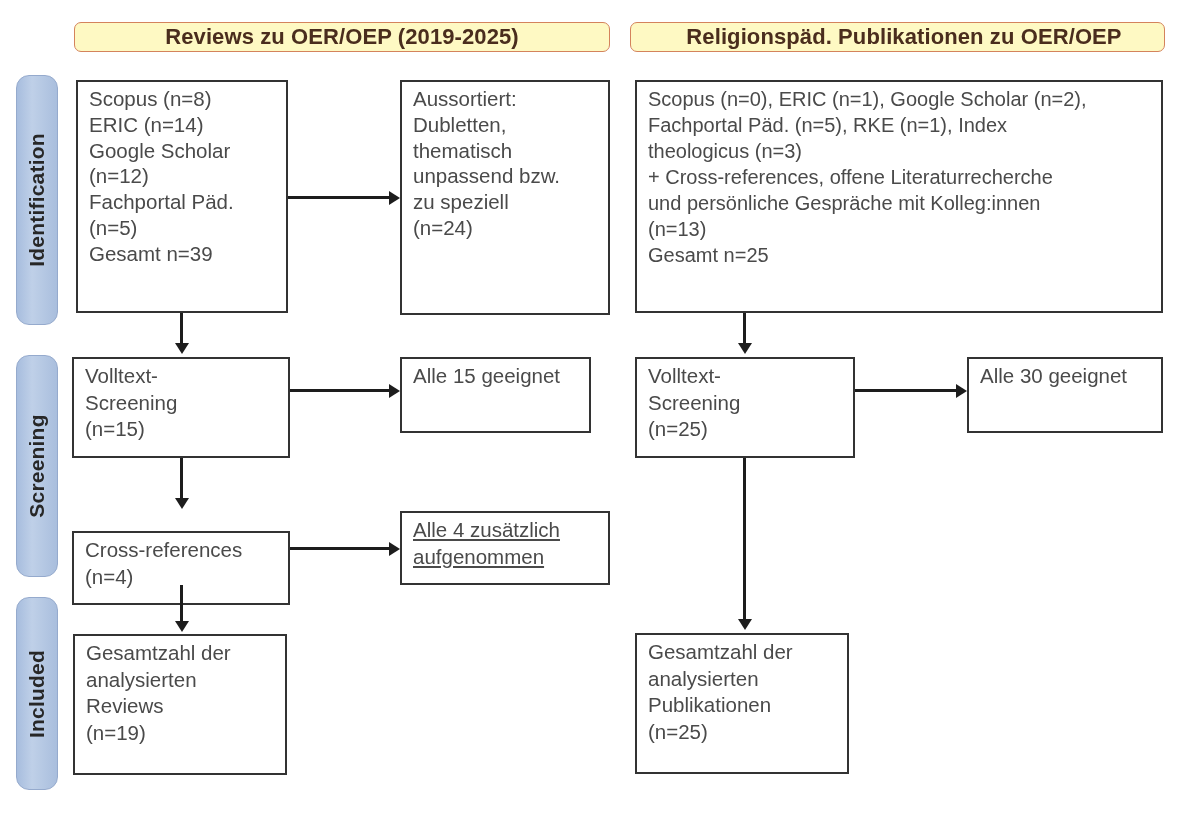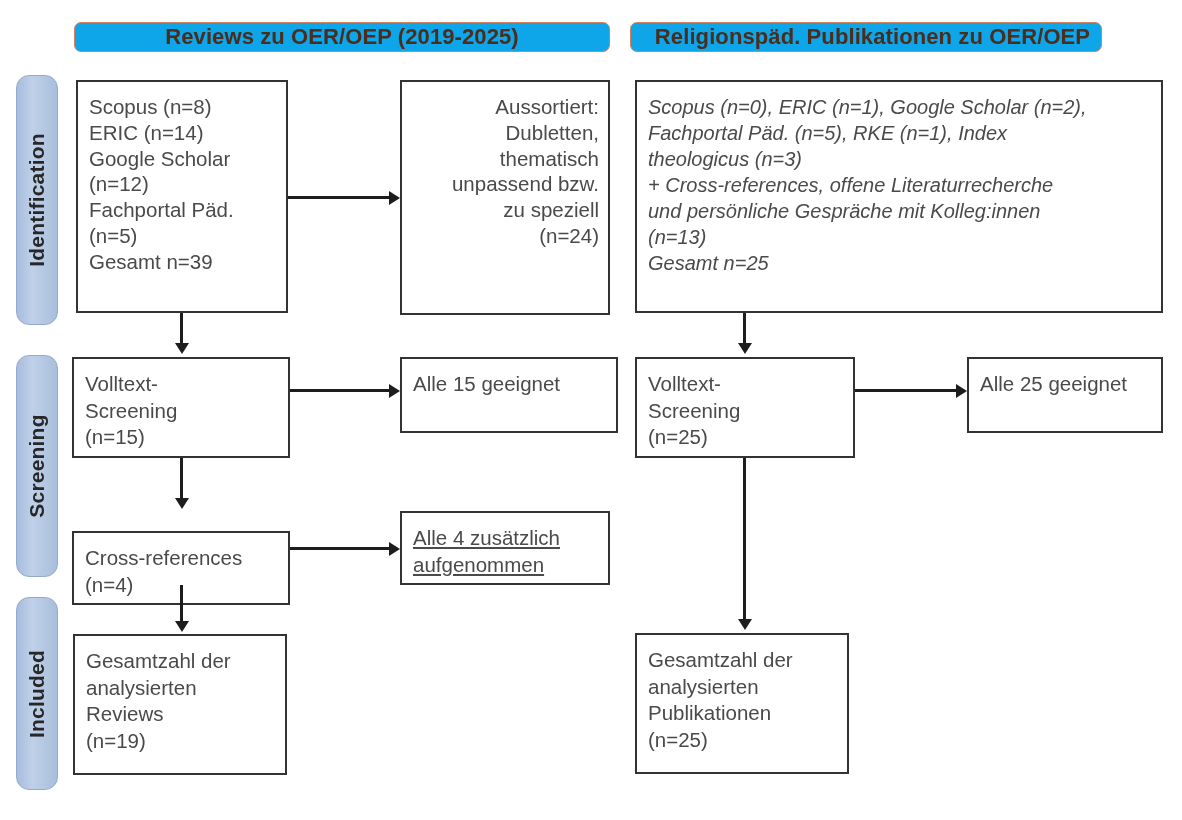--- a/index.html
+++ b/index.html
@@ -36,40 +36,40 @@
     white-space: nowrap;
     font-size: 21px;
     font-weight: bold;
     color: #272727;
     letter-spacing: 0.2px;
   }
 
   
   .banner {
     position: absolute;
-    background: #0ea5e9;
+    background: #fef9c3;
     border: 1.5px solid #d4835c;
     border-radius: 7px;
     box-sizing: border-box;
     display: flex;
     align-items: center;
     justify-content: center;
     font-size: 22px;
     font-weight: bold;
     color: #4a2d1d;
     letter-spacing: 0.1px;
   }
 
   
   .box {
     position: absolute;
     background: #ffffff;
     border: 2.5px solid #333333;
     box-sizing: border-box;
-    padding: 12px 9px 6px 11px;
+    padding: 4px 9px 6px 11px;
     font-size: 20.5px;
     line-height: 1.30;
     color: #4a4a4a;
     white-space: pre-line;
     overflow: hidden;
   }
   .box.tight { line-height: 1.26; }
   .box.wide  { font-size: 20px; line-height: 1.30; }
 
   
@@ -106,48 +106,48 @@
   <div class="stage-bar" style="left:16px; top:355px; width:42px; height:222px;">
     <span class="stage-text">Screening</span>
   </div>
 
   <div class="stage-bar" style="left:16px; top:597px; width:42px; height:193px;">
     <span class="stage-text">Included</span>
   </div>
 
   <div class="banner" style="left:74px; top:22px; width:536px; height:30px;">Reviews zu OER/OEP (2019-2025)</div>
 
-  <div class="banner" style="left:630px; top:22px; width:472px; height:30px;padding-left:13px;">Religionspäd. Publikationen zu OER/OEP</div>
+  <div class="banner" style="left:630px; top:22px; width:535px; height:30px;padding-left:13px;">Religionspäd. Publikationen zu OER/OEP</div>
 
   <div class="box tight" style="left:76px; top:80px; width:212px; height:233px;">Scopus (n=8)
 ERIC (n=14)
 Google Scholar
 (n=12)
 Fachportal Päd.
 (n=5)
 Gesamt n=39</div>
 
-  <div class="box tight" style="left:400px; top:80px; width:210px; height:235px;text-align:right;">Aussortiert:
+  <div class="box tight" style="left:400px; top:80px; width:210px; height:235px;">Aussortiert:
 Dubletten,
 thematisch
 unpassend bzw.
 zu speziell
 (n=24)</div>
 
   <div class="conn conn-h" style="left:288px; top:196px; width:105px;"></div>
   <div class="arrow-right" style="left:389px; top:190.5px;"></div>
 
   <div class="conn conn-v" style="left:180px; top:313px; height:32px;"></div>
   <div class="arrow-down" style="left:174.5px; top:343px;"></div>
 
   <div class="box" style="left:72px; top:357px; width:218px; height:101px;">Volltext-
 Screening
 (n=15)</div>
 
-  <div class="box" style="left:400px; top:357px; width:218px; height:76px;">Alle 15 geeignet</div>
+  <div class="box" style="left:400px; top:357px; width:191px; height:76px;">Alle 15 geeignet</div>
 
   <div class="conn conn-h" style="left:290px; top:389px; width:103px;"></div>
   <div class="arrow-right" style="left:389px; top:383.5px;"></div>
 
   <div class="conn conn-v" style="left:180px; top:458px; height:42px;"></div>
   <div class="arrow-down" style="left:174.5px; top:498px;"></div>
 
   <div class="box" style="left:72px; top:511px; width:218px; height:74px;margin-top:20px;">Cross-references
 (n=4)</div>
 
@@ -158,36 +158,36 @@
   <div class="arrow-right" style="left:389px; top:541.5px;"></div>
 
   <div class="conn conn-v" style="left:180px; top:585px; height:38px;"></div>
   <div class="arrow-down" style="left:174.5px; top:621px;"></div>
 
   <div class="box" style="left:73px; top:634px; width:214px; height:141px;">Gesamtzahl der
 analysierten
 Reviews
 (n=19)</div>
 
-  <div class="box wide" style="left:635px; top:80px; width:528px; height:233px;font-style:italic;">Scopus (n=0), ERIC (n=1), Google Scholar (n=2),
+  <div class="box wide" style="left:635px; top:80px; width:528px; height:233px;">Scopus (n=0), ERIC (n=1), Google Scholar (n=2),
 Fachportal Päd. (n=5), RKE (n=1), Index
 theologicus (n=3)
 + Cross-references, offene Literaturrecherche
 und persönliche Gespräche mit Kolleg:innen
 (n=13)
 Gesamt n=25</div>
 
   <div class="conn conn-v" style="left:743px; top:313px; height:32px;"></div>
   <div class="arrow-down" style="left:737.5px; top:343px;"></div>
 
   <div class="box" style="left:635px; top:357px; width:220px; height:101px;">Volltext-
 Screening
 (n=25)</div>
 
-  <div class="box" style="left:967px; top:357px; width:196px; height:76px;">Alle 25 geeignet</div>
+  <div class="box" style="left:967px; top:357px; width:196px; height:76px;">Alle 30 geeignet</div>
 
   <div class="conn conn-h" style="left:855px; top:389px; width:105px;"></div>
   <div class="arrow-right" style="left:956px; top:383.5px;"></div>
 
   <div class="conn conn-v" style="left:743px; top:458px; height:163px;"></div>
   <div class="arrow-down" style="left:737.5px; top:619px;"></div>
 
   <div class="box" style="left:635px; top:633px; width:214px; height:141px;">Gesamtzahl der
 analysierten
 Publikationen

